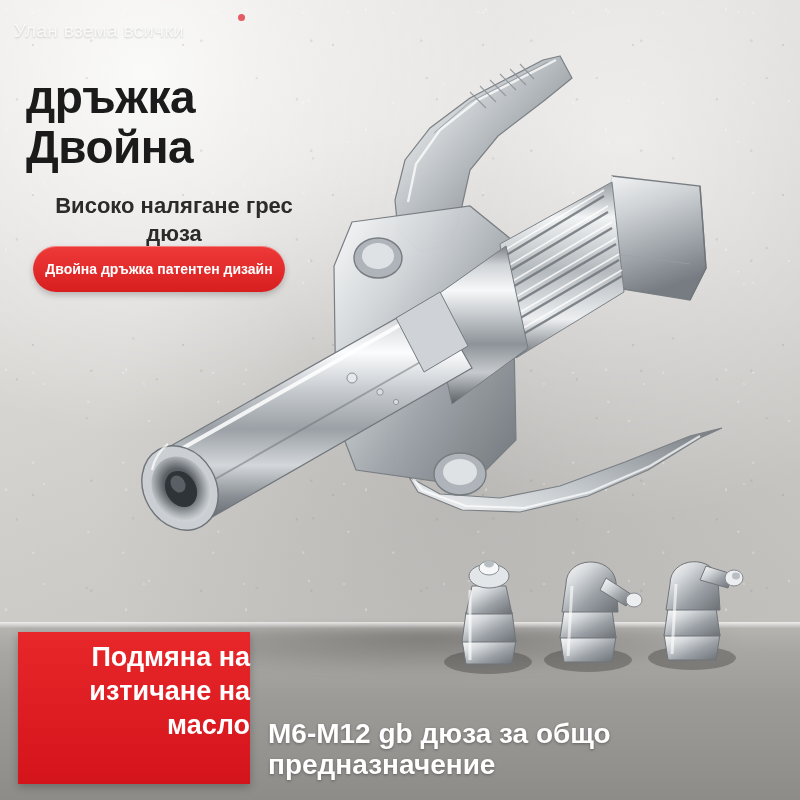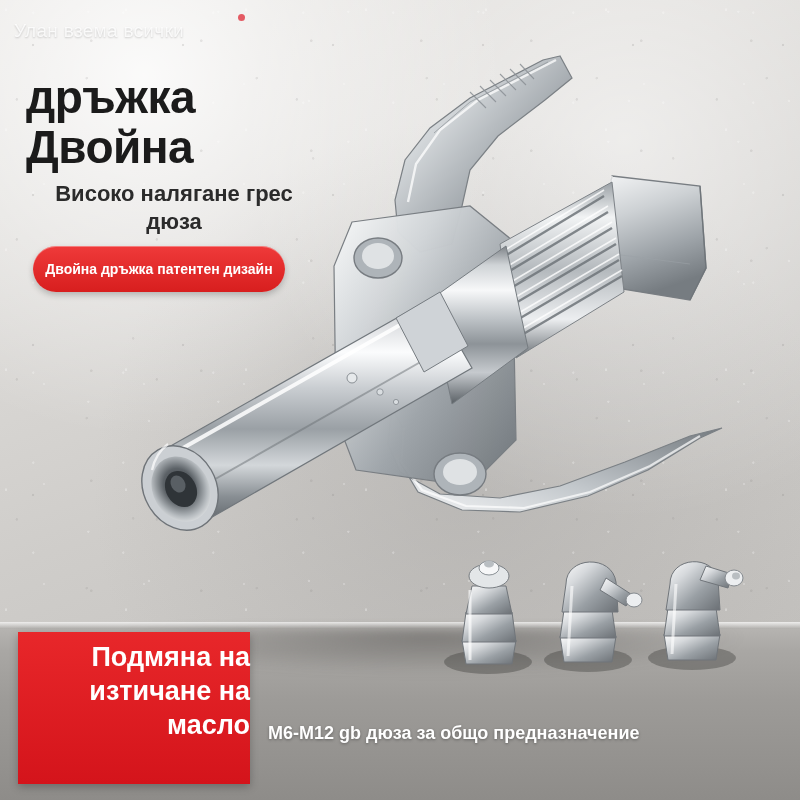--- a/index.html
+++ b/index.html
@@ -95,21 +95,21 @@
     width: 330px;
   }
   .headline .h1 {
     font-size: 46px;
     line-height: 50px;
     font-weight: bold;
     color: #1b1b1b;
     letter-spacing: -0.5px;
   }
   .headline .sub {
-    margin-top: 8px;
+    margin-top: 20px;
     font-size: 22px;
     line-height: 28px;
     font-weight: bold;
     color: #2b2b2b;
     text-align: center;
     width: 268px;
     margin-left: 14px;
   }
   .pill {
     position: absolute;
@@ -148,21 +148,21 @@
     color: #fff;
     font-size: 27px;
     line-height: 34px;
     font-weight: bold;
   }
   .bottom-caption {
     position: absolute;
     left: 268px; top: 718px;
     width: 510px;
     color: #ffffff;
-    font-size: 18px;
+    font-size: 28px;
     line-height: 31px;
     font-weight: bold;
     text-shadow: 0 1px 3px rgba(0,0,0,.35);
   }
 
   
   .product { position: absolute; left: 0; top: 0; width: 800px; height: 800px; pointer-events: none; }
 </style>
 </head>
 <body>

